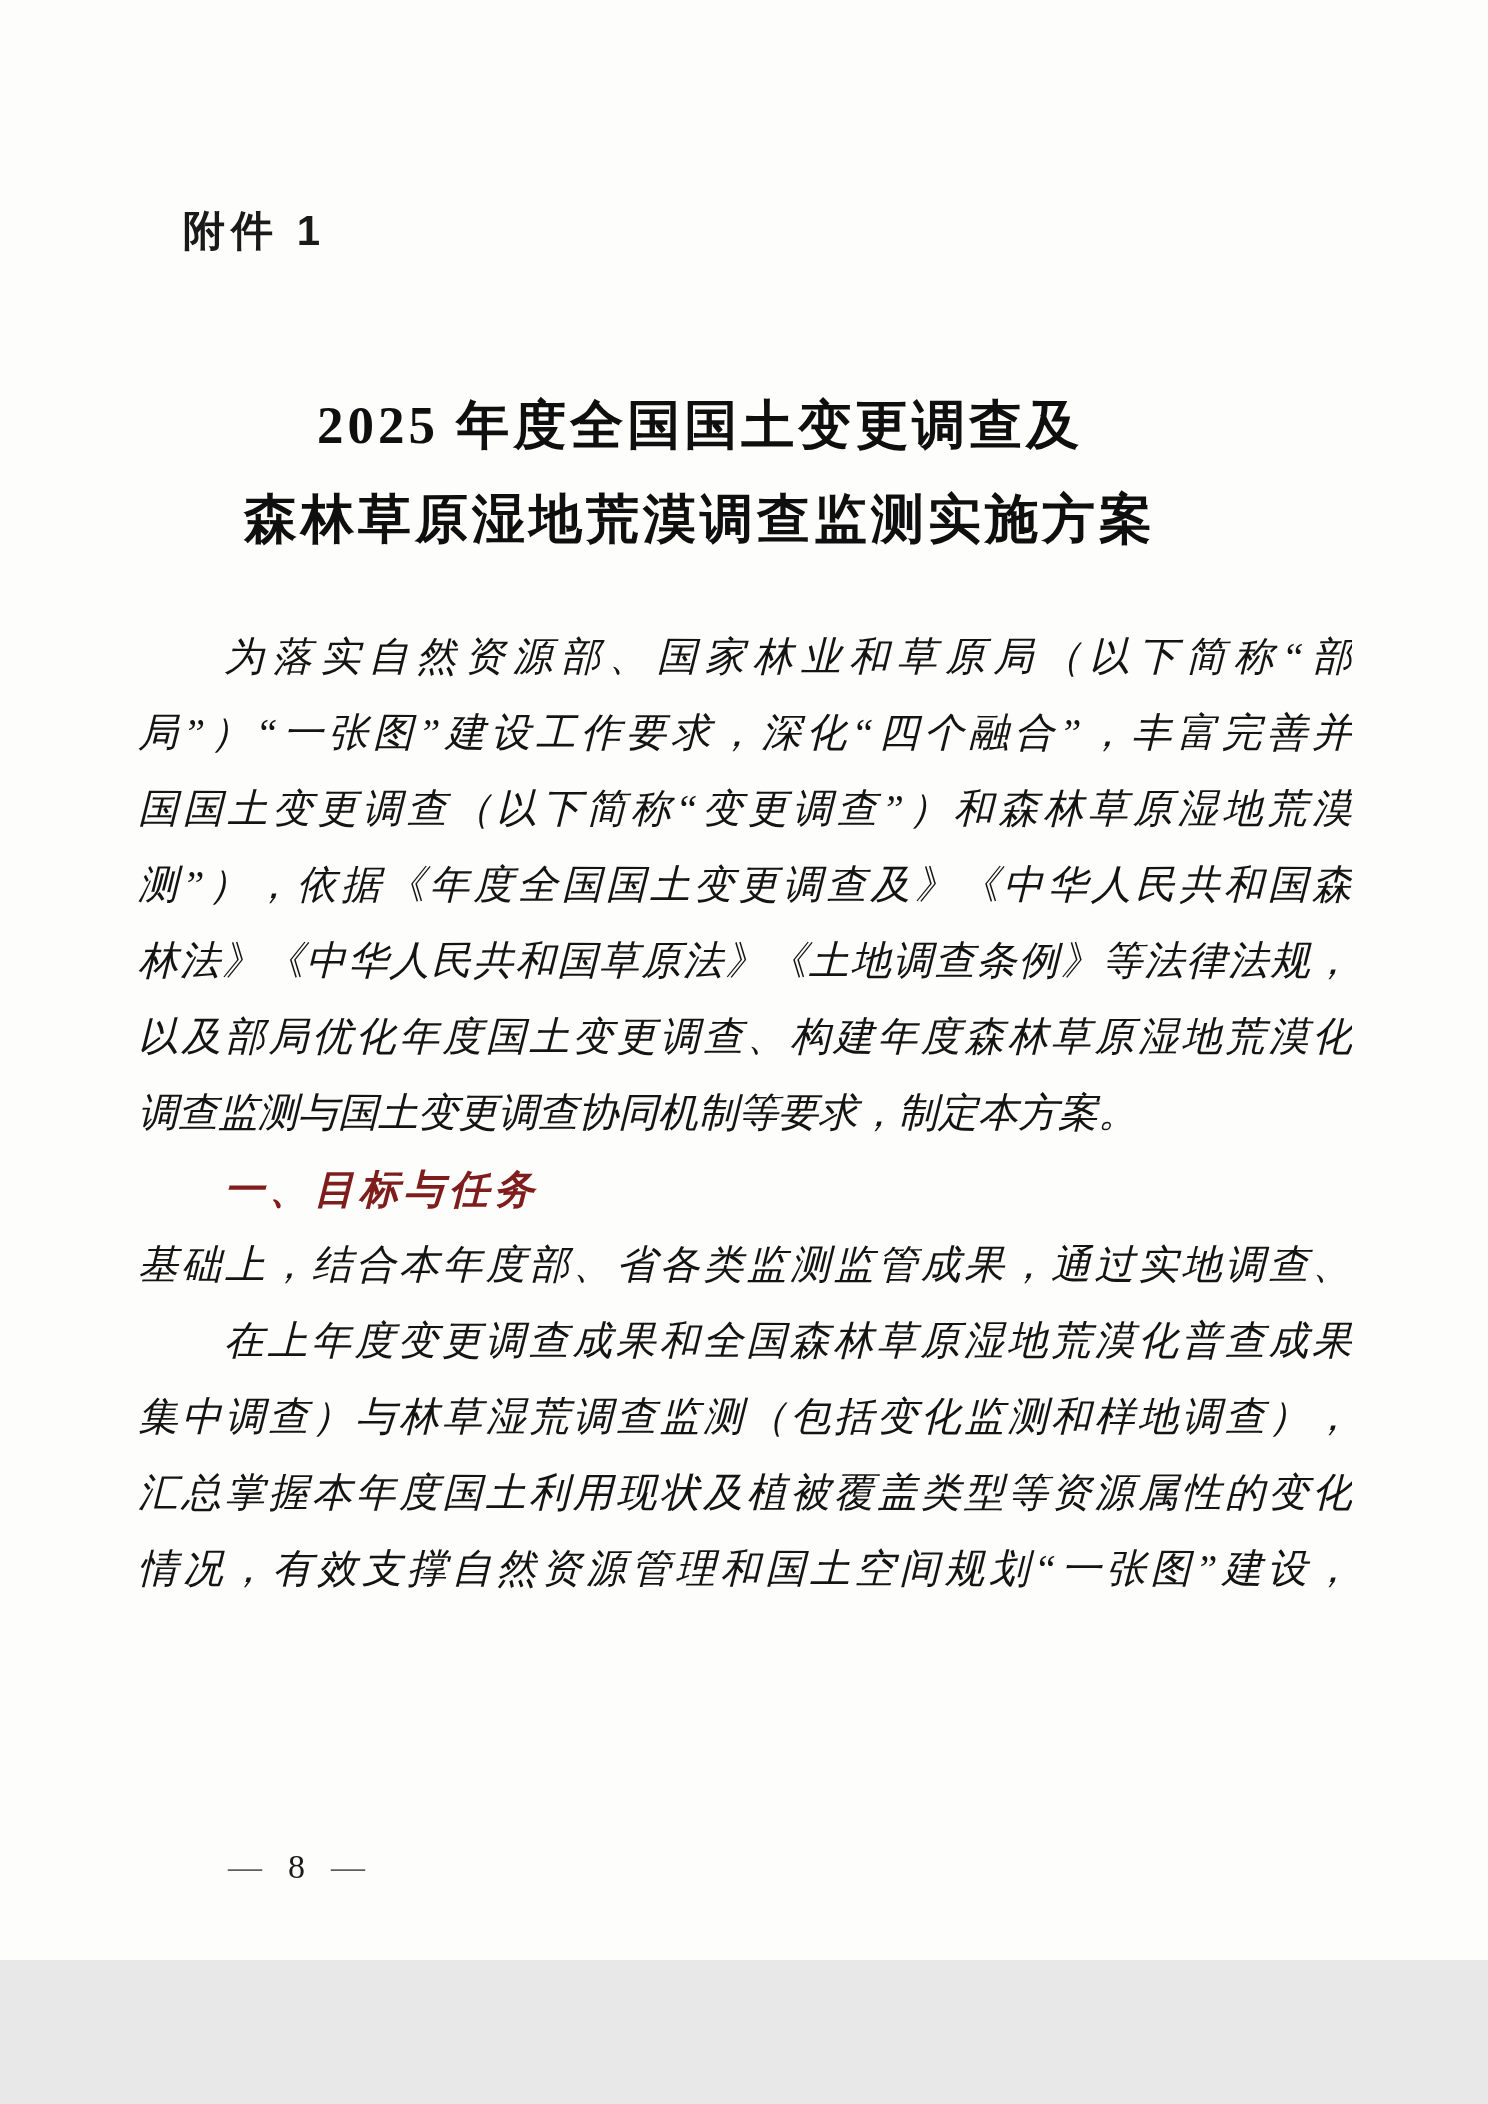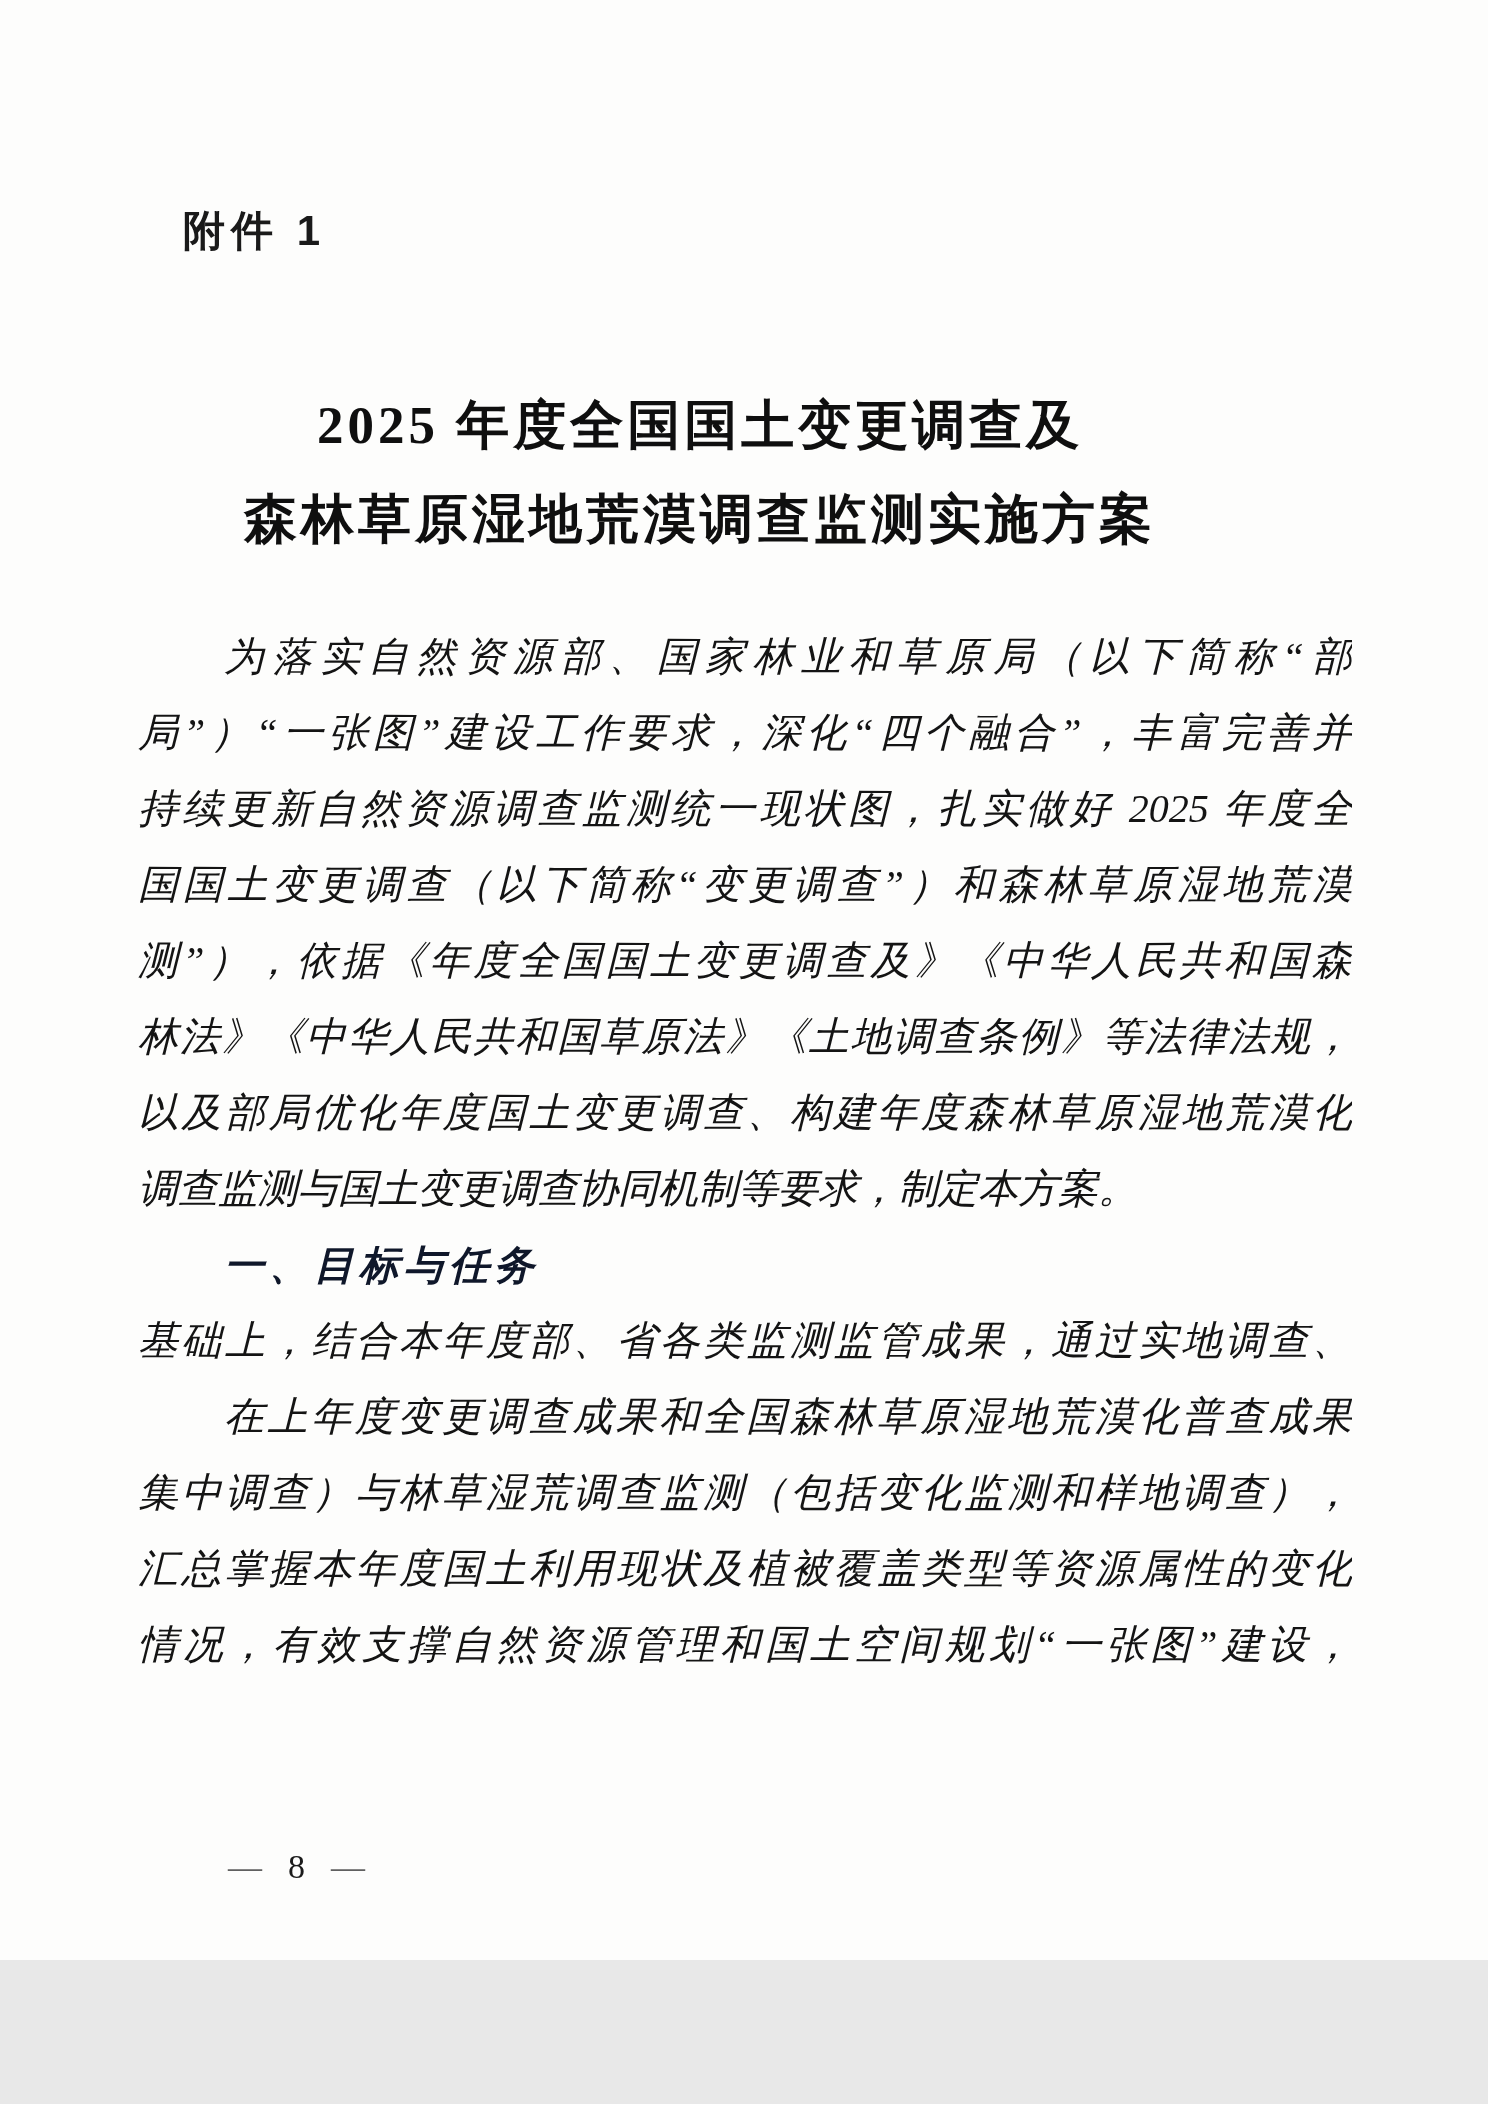--- a/index.html
+++ b/index.html
@@ -43,21 +43,21 @@
     font-style:italic;
   }
   .line.last { text-align-last:left; }
   .line.indent { text-indent:86px; }
   .line.heading {
     font-family:"Liberation Sans","DejaVu Sans",sans-serif;
     font-weight:bold;
     text-align-last:left;
     text-indent:86px;
     letter-spacing:5px;
-    color:#0f172a;
+    color:#7f1d1d;
   }
   .footer {
     position:absolute; top:1848px; left:228px;
     font-size:34px;
     display:flex;
     align-items:center;
     column-gap:26px;
     color:#222;
   }
   .footer .dash { color:#606060; letter-spacing:0; }
@@ -72,21 +72,20 @@
 
   <div class="title-block">
     <div>2025 年度全国国土变更调查及</div>
     <div>森林草原湿地荒漠调查监测实施方案</div>
   </div>
 
   <div class="body-block">
 
     <div class="line indent">为落实自然资源部、国家林业和草原局（以下简称“部</div>
     <div class="line">局”）“一张图”建设工作要求，深化“四个融合”，丰富完善并</div>
-    <div class="line">持续更新自然资源调查监测统一现状图，扎实做好 2025 年度全</div>
     <div class="line">国国土变更调查（以下简称“变更调查”）和森林草原湿地荒漠</div>
     <div class="line">测”），依据《年度全国国土变更调查及》《中华人民共和国森</div>
     <div class="line">林法》《中华人民共和国草原法》《土地调查条例》等法律法规，</div>
     <div class="line">以及部局优化年度国土变更调查、构建年度森林草原湿地荒漠化</div>
     <div class="line last">调查监测与国土变更调查协同机制等要求，制定本方案。</div>
 
     <div class="line heading">一、目标与任务</div>
 
     <div class="line">基础上，结合本年度部、省各类监测监管成果，通过实地调查、</div>
     <div class="line indent">在上年度变更调查成果和全国森林草原湿地荒漠化普查成果</div>

